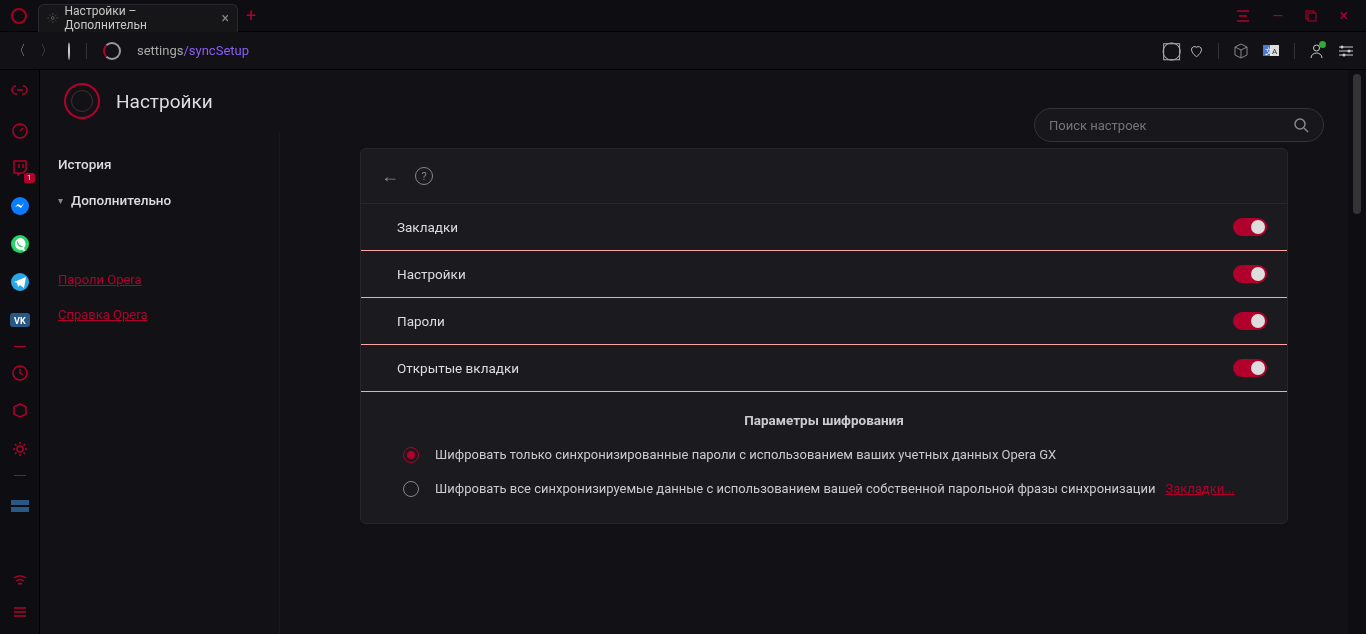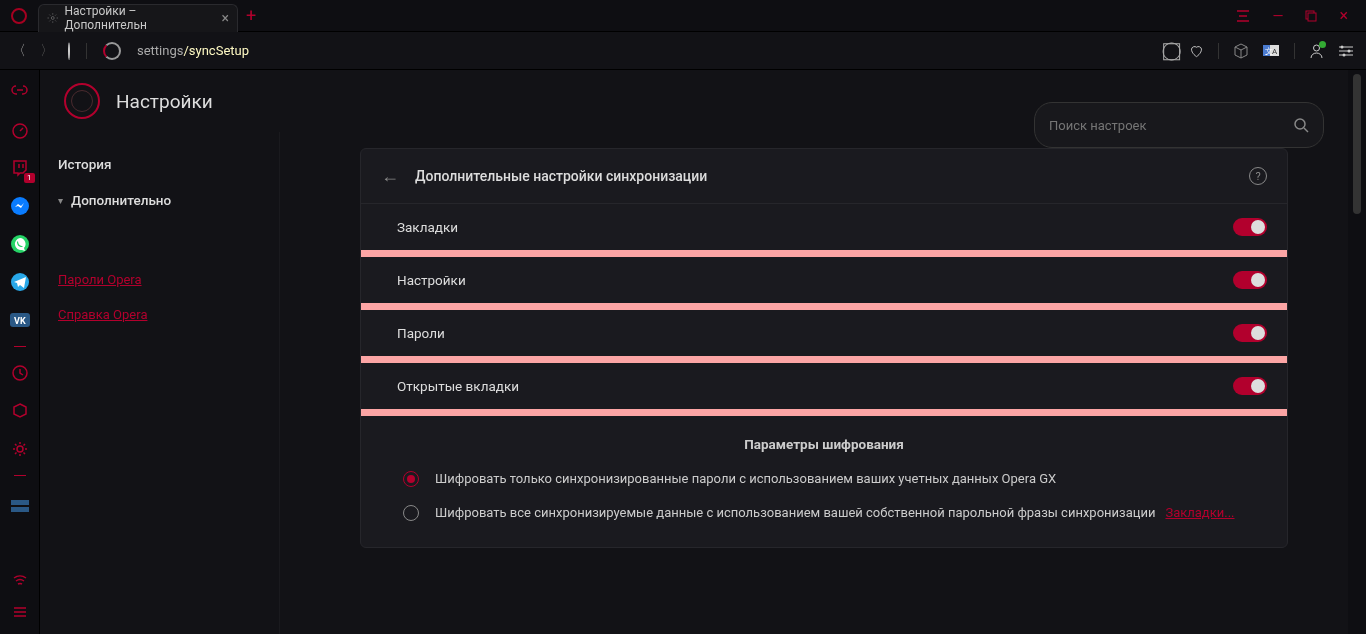--- a/index.html
+++ b/index.html
@@ -15,21 +15,21 @@
 .tab-add { color:#b2002d; font-size:18px; margin-left:8px; }
 .win-controls { position:absolute; right:0; display:flex; gap:22px; align-items:center; height:32px; padding-right:18px; color:#b2002d; }
 .win-controls span { font-size:14px; }
 
 .addr-bar { height:38px; background:#121216; display:flex; align-items:center; padding:0 12px; gap:16px; border-bottom:1px solid #000; }
 .nav-icons { display:flex; gap:14px; align-items:center; color:#999; }
 .nav-icons span { font-size:14px; }
 .reload { width:14px; height:14px; border:1.5px solid #ccc; border-radius:50%; border-top-color:transparent; transform:rotate(30deg); position:relative; }
 .addr-o { width:18px; height:18px; border:2px solid #999; border-left-color:#b2002d; border-radius:50%; }
 .addr-text { color:#aaa; font-size:13px; }
-.addr-text .dim { color:#fef9c3; }
+.addr-text .dim { color:#8b5cf6; }
 .addr-right { margin-left:auto; display:flex; gap:14px; align-items:center; color:#aaa; }
 .addr-right span { font-size:15px; }
 .vsep { width:1px; height:16px; background:#333; }
 .user-dot { position:relative; display:inline-block; }
 .user-dot::after { content:""; position:absolute; top:-2px; right:-2px; width:7px; height:7px; background:#3a3; border-radius:50%; }
 
 
 .rail { position:absolute; left:0; top:70px; bottom:0; width:40px; background:#0e0e12; display:flex; flex-direction:column; align-items:center; padding-top:10px; gap:14px; border-right:1px solid #000; }
 .rail-item { width:24px; height:24px; display:flex; align-items:center; justify-content:center; position:relative; }
 .rail-red path, .rail-red circle { stroke:#b2002d; fill:none; }
@@ -39,40 +39,40 @@
 
 
 .workspace { position:absolute; left:40px; right:18px; top:70px; bottom:0; background:#121216; display:flex; flex-direction:column; }
 .scroll-right { position:absolute; right:0; top:70px; bottom:0; width:18px; background:#0e0e12; }
 .scroll-thumb { width:8px; margin:0 auto; margin-top:4px; height:140px; background:#333; border-radius:4px; }
 
 .ws-header { display:flex; align-items:center; height:62px; padding:0 24px; }
 .ws-logo { width:36px; height:36px; border:2px solid #b2002d; border-radius:50%; margin-right:16px; position:relative; }
 .ws-logo::after { content:""; position:absolute; inset:5px; border:1px solid #4a2a2e; border-radius:50%; }
 .ws-title { font-size:19px; color:#ddd; }
-.search { margin-left:auto; width:290px; height:46px; border:1px solid #333; border-radius:18px; display:flex; align-items:center; padding:0 14px; background:#18181c;margin-top:48px; }
+.search { margin-left:auto; width:290px; height:34px; border:1px solid #333; border-radius:18px; display:flex; align-items:center; padding:0 14px; background:#18181c;margin-top:48px; }
 .search input { background:none; border:none; outline:none; color:#ccc; flex:1; font-size:13px; }
 .search .sicon { color:#888; }
 
 .ws-body { display:flex; flex:1; overflow:hidden; }
 .side-nav { width:240px; padding:24px 18px; font-size:13.5px; border-right:1px solid #1a1a1e; }
 .side-nav div { margin-bottom:20px; }
 .nav-basic { color:#ddd; font-weight:500; }
 .nav-adv { color:#ddd; font-weight:500; display:flex; align-items:center; gap:8px; }
 .chev { font-size:10px; color:#888; }
 .nav-link { color:#b2002d; text-decoration:underline; font-size:13px; margin-bottom:14px; }
 
 .content { flex:1; padding:16px 60px 0 80px; overflow-y:auto; }
 .card { background:#1a1a1f; border:1px solid #26262b; border-radius:6px; }
 .card-head { display:flex; align-items:center; padding:16px 20px; gap:16px; border-bottom:1px solid #26262b; }
 .back-arrow { color:#888; font-size:18px; }
 .card-title { color:#ddd; font-size:14px; font-weight:500; flex:1; }
 .help-circ { width:18px; height:18px; border:1.5px solid #888; border-radius:50%; display:flex; align-items:center; justify-content:center; font-size:11px; color:#888; }
 
-.toggle-row { display:flex; align-items:center; padding:14px 20px 14px 36px; border-bottom:7px solid #fca5a5; font-size:13.5px; color:#ddd; }
+.toggle-row { display:flex; align-items:center; padding:14px 20px 14px 36px; border-bottom:1px solid #fca5a5; font-size:13.5px; color:#ddd; }
 .toggle-row:nth-child(6){border-bottom:none;flex-direction:column;}
 .toggle { margin-left:auto; width:34px; height:18px; background:#b2002d; border-radius:9px; position:relative; }
 .toggle::after { content:""; position:absolute; right:2px; top:2px; width:14px; height:14px; background:#ddd; border-radius:50%; }
 
 .enc-section { padding:20px 24px 10px 24px; }
 .enc-title { font-size:13.5px; color:#ccc; font-weight:700; margin-bottom:18px;text-align:center; }
 .radio-row { display:flex; gap:16px; margin-bottom:16px; align-items:flex-start; padding-left:18px;text-align:right; }
 .radio { width:16px; height:16px; border:1.5px solid #888; border-radius:50%; display:flex; align-items:center; justify-content:center; flex-shrink:0; margin-top:1px; }
 .radio.sel { border-color:#b2002d; }
 .radio.sel::after { content:""; width:8px; height:8px; background:#b2002d; border-radius:50%; }
@@ -262,21 +262,20 @@
         </div>
       <div style="height:24px"></div>
       <div class="nav-link">Пароли Opera</div>
       <div class="nav-link">Справка Opera</div>
     </div>
 
     <div class="content">
       <div class="card">
         <div class="card-head">
           <span class="back-arrow">←</span>
-          <span class="card-title">Дополнительные настройки синхронизации</span>
           <span class="help-circ">?</span>
         </div>
         <div class="toggle-row">
             <span>Закладки</span>
             <div class="toggle"></div>
           </div>
         <div class="toggle-row">
             <span>Настройки</span>
             <div class="toggle"></div>
           </div>

